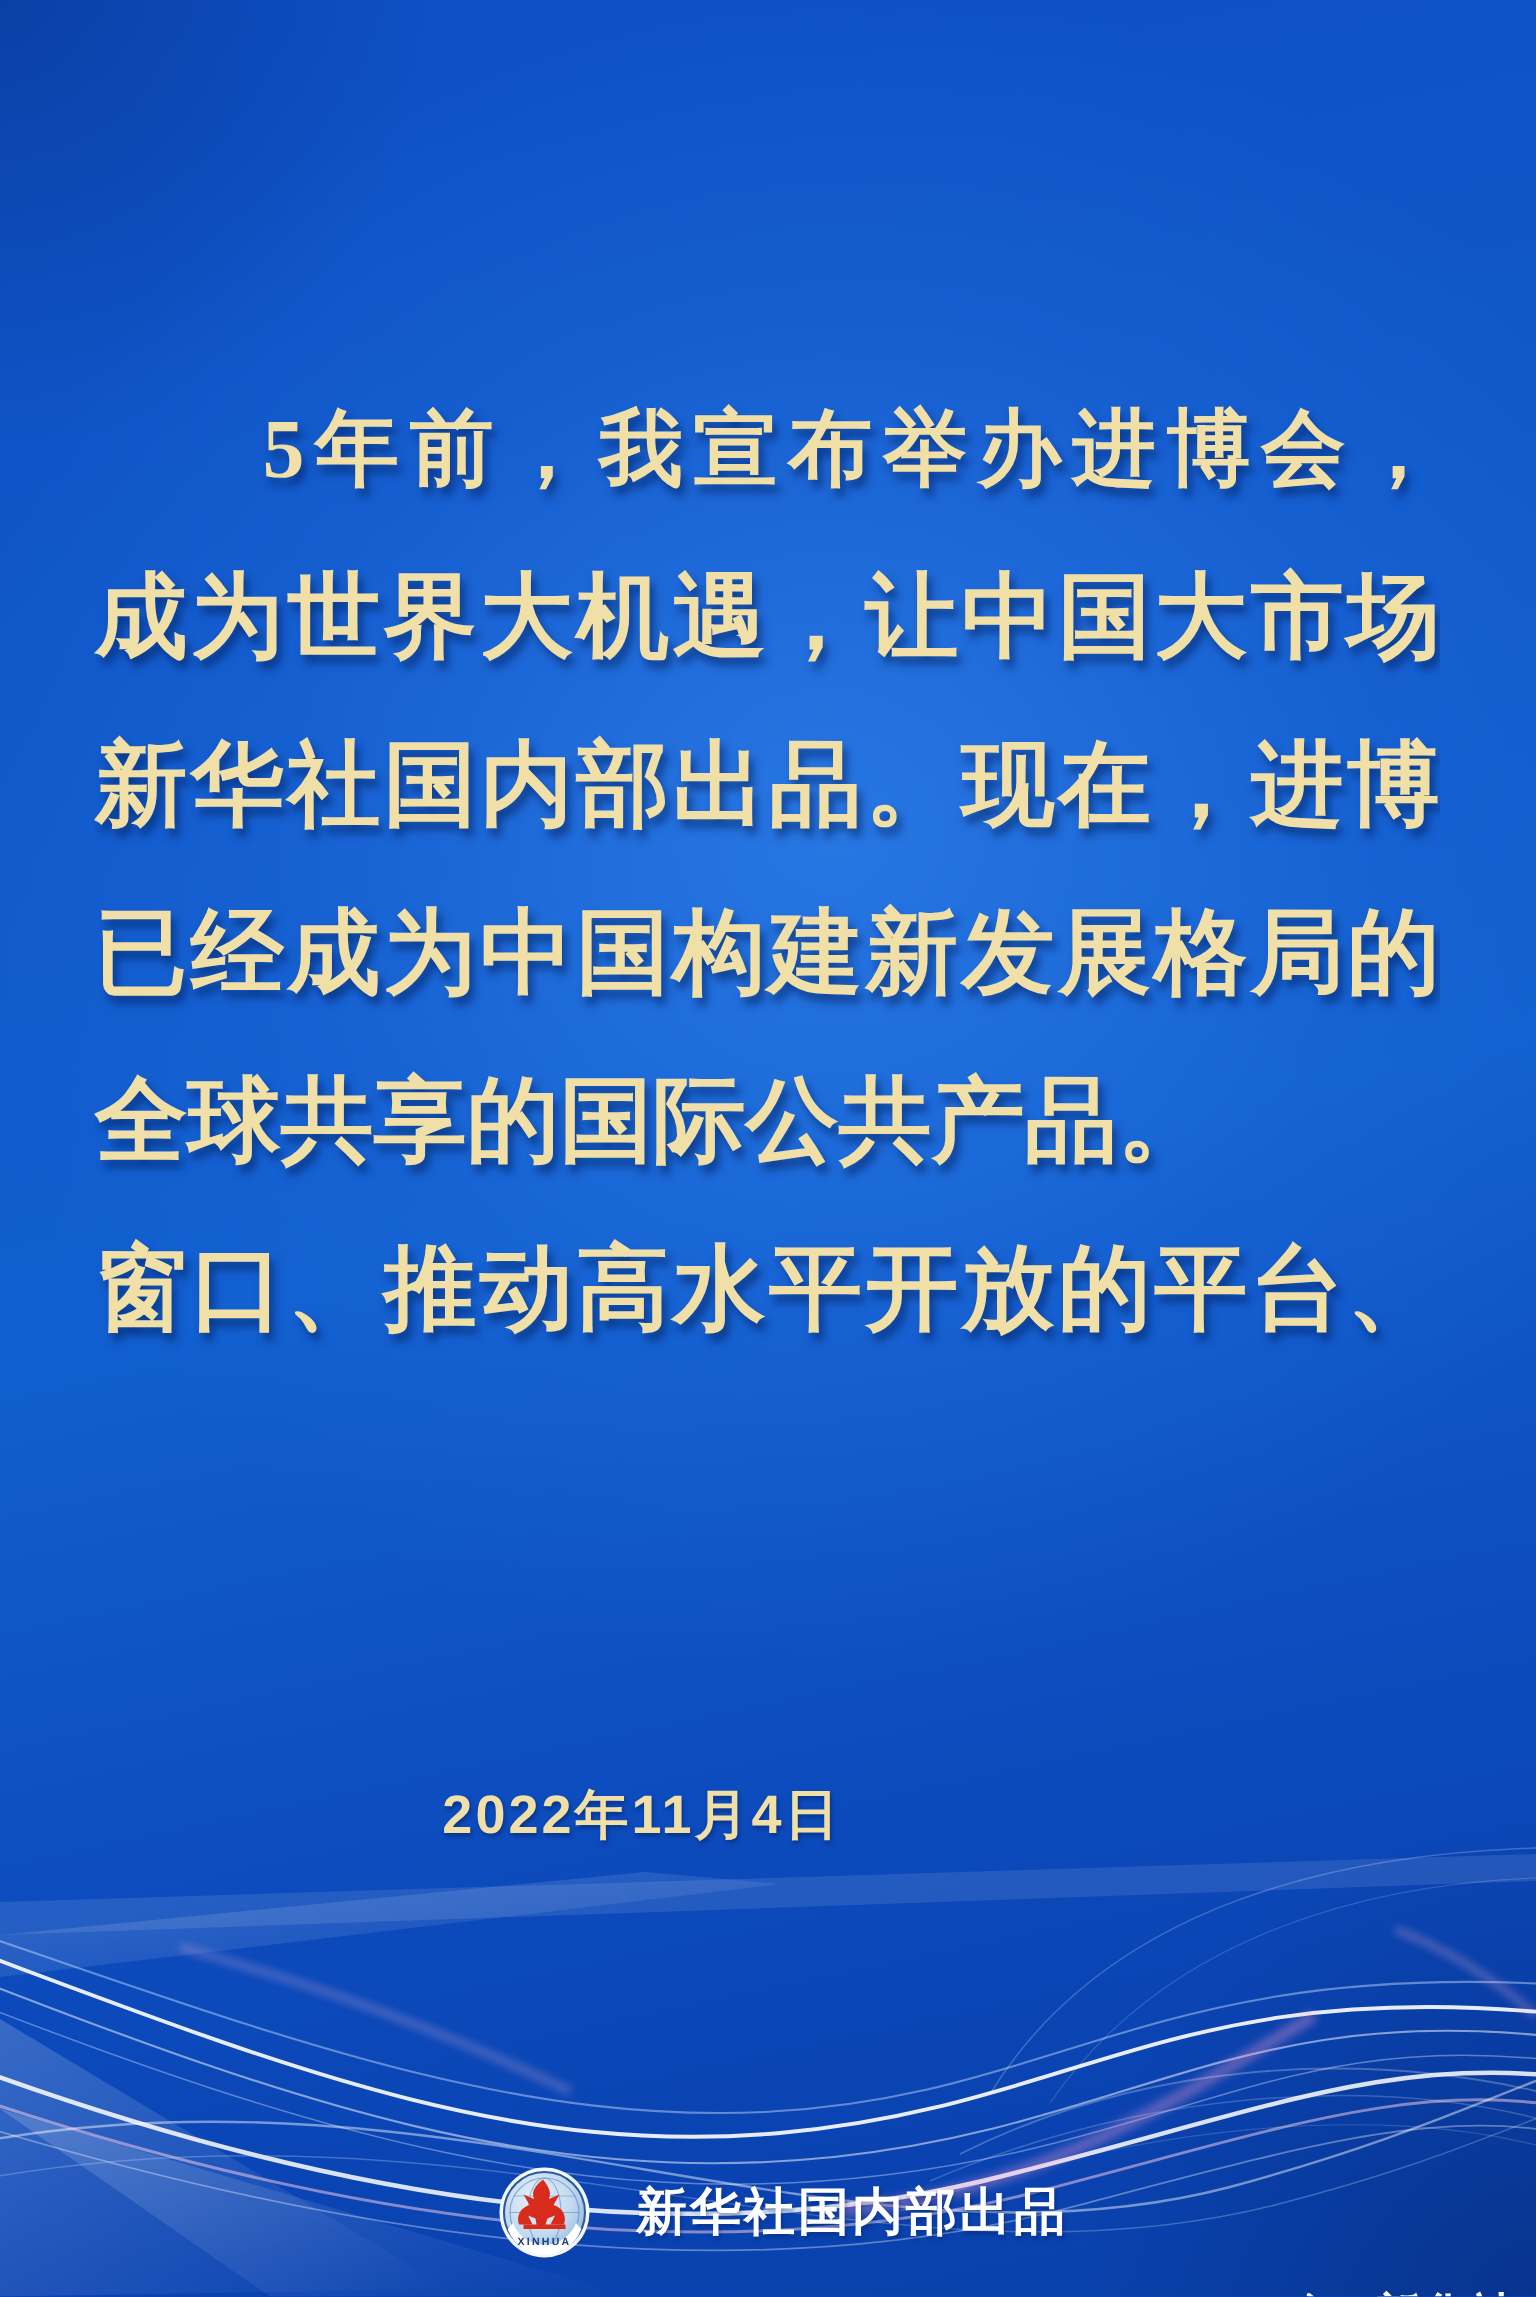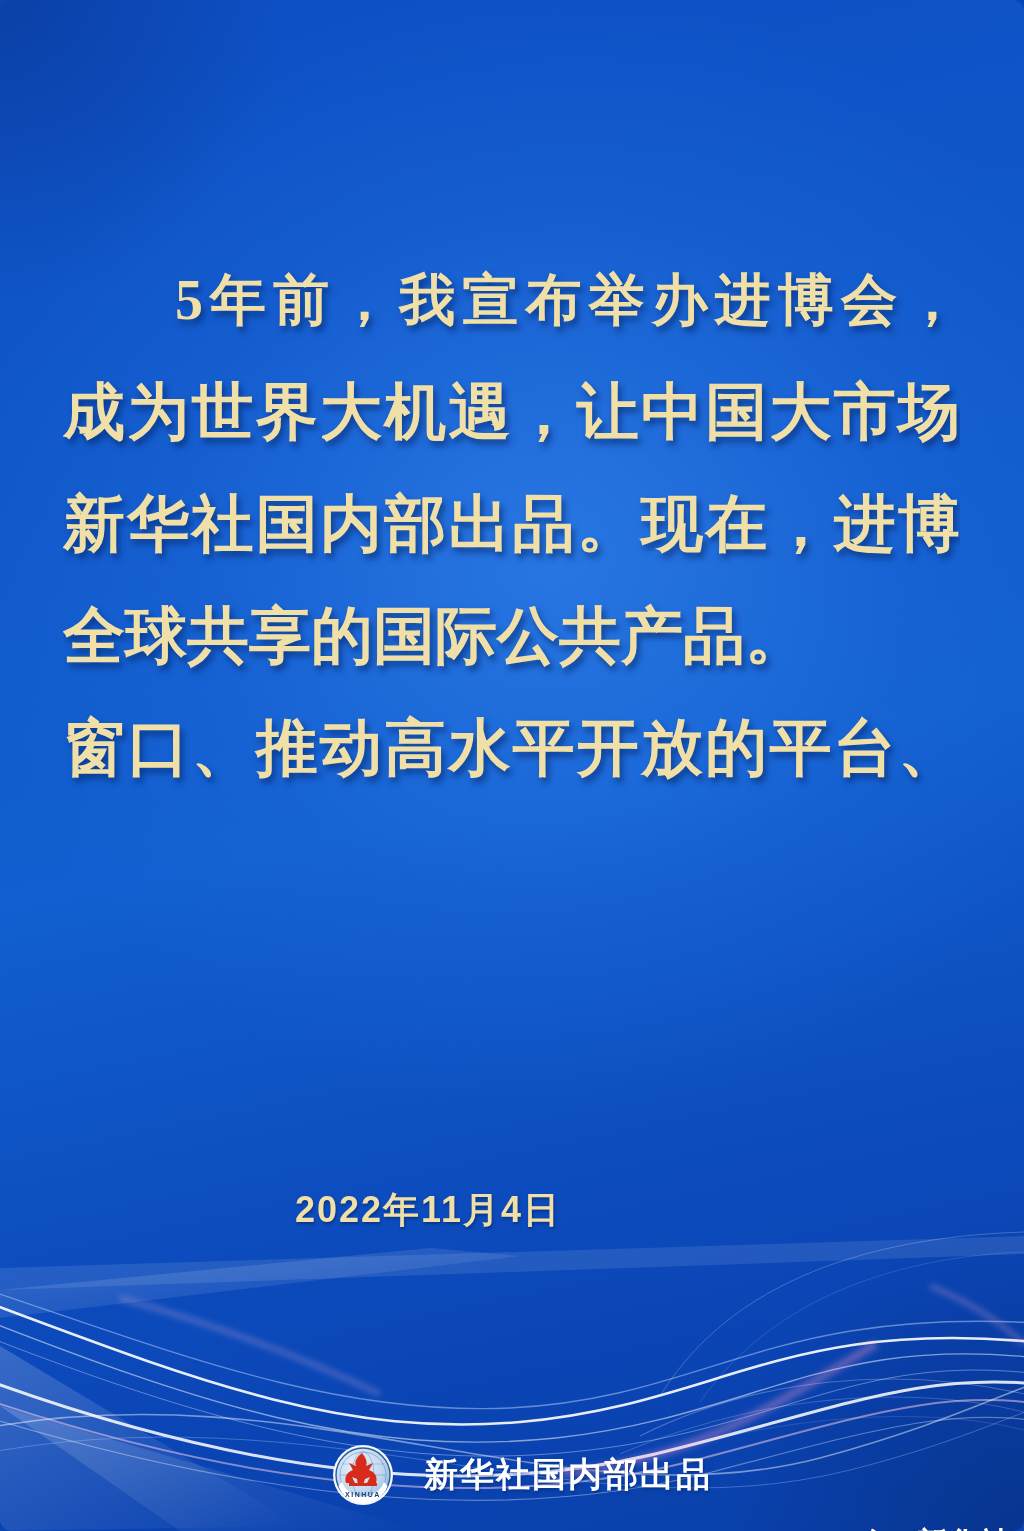--- a/index.html
+++ b/index.html
@@ -8,21 +8,20 @@
     font-family:"Liberation Sans", sans-serif;
     background:#0a43b2;
   }
   .poster{
     position:relative;width:1024px;height:1531px;overflow:hidden;
     background:
       radial-gradient(40% 28% at 0% 0%, rgba(4,28,88,.28) 0%, rgba(4,28,88,0) 70%),
       radial-gradient(42% 30% at 100% 100%, rgba(4,24,80,.30) 0%, rgba(4,24,80,0) 70%),
       radial-gradient(78% 50% at 54% 36%, rgba(50,130,236,.70) 0%, rgba(30,105,218,.40) 46%, rgba(30,105,218,0) 74%),
       linear-gradient(168deg, #0d4ec4 0%, #1058ca 28%, #115fd0 52%, #0d4dbf 72%, #0a43b2 88%, #0940a9 100%);
-    border-radius: 12px;
   }
 
   
   .quote{
     position:absolute;left:63px;top:244px;width:897px;
     font-family:"Liberation Serif", serif;
     font-weight:bold;
     color:var(--text-gold,#f0dfa6);
     text-shadow:3px 5px 6px rgba(2,30,88,.55);
   }
@@ -113,20 +112,21 @@
     <path d="M620,228 C760,168 910,158 1024,186" stroke="#ffffff" stroke-width="1" fill="none" opacity="0.2"></path>
     <path d="M600,248 C760,188 920,178 1024,204" stroke="#ffffff" stroke-width="0.8" fill="none" opacity="0.16"></path>
     <path d="M660,170 C740,40 900,10 1024,6" stroke="#ffffff" stroke-width="1" fill="none" opacity="0.22"></path>
     <path d="M700,176 C780,60 920,30 1024,26" stroke="#ffffff" stroke-width="0.8" fill="none" opacity="0.16"></path>
   </svg>
 
   <div class="quote">
     <div class="quote-line first">5年前，我宣布举办进博会，</div>
     <div class="quote-line">成为世界大机遇，让中国大市场</div>
     <div class="quote-line">新华社国内部出品。现在，进博会</div>
+    <div class="quote-line">已经成为中国构建新发展格局的</div>
     <div class="quote-line last">全球共享的国际公共产品。</div>
     <div class="quote-line">窗口、推动高水平开放的平台、</div>
   </div>
 
   <div class="date">2022年11月4日</div>
 
   <div class="brand">
     <svg class="logo" viewBox="0 0 62 62" aria-hidden="true">
       <defs>
         <radialGradient id="globe" cx="0.4" cy="0.35" r="0.8">

